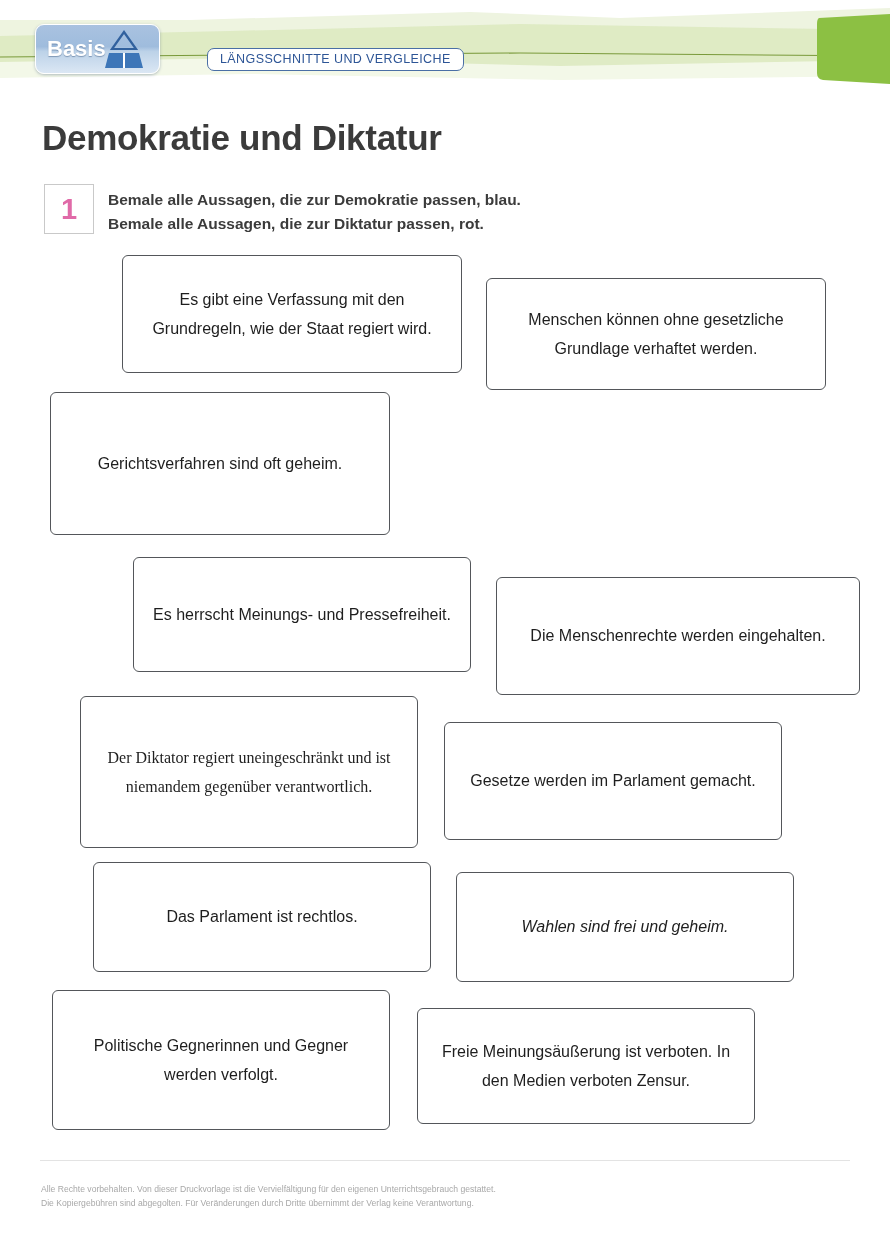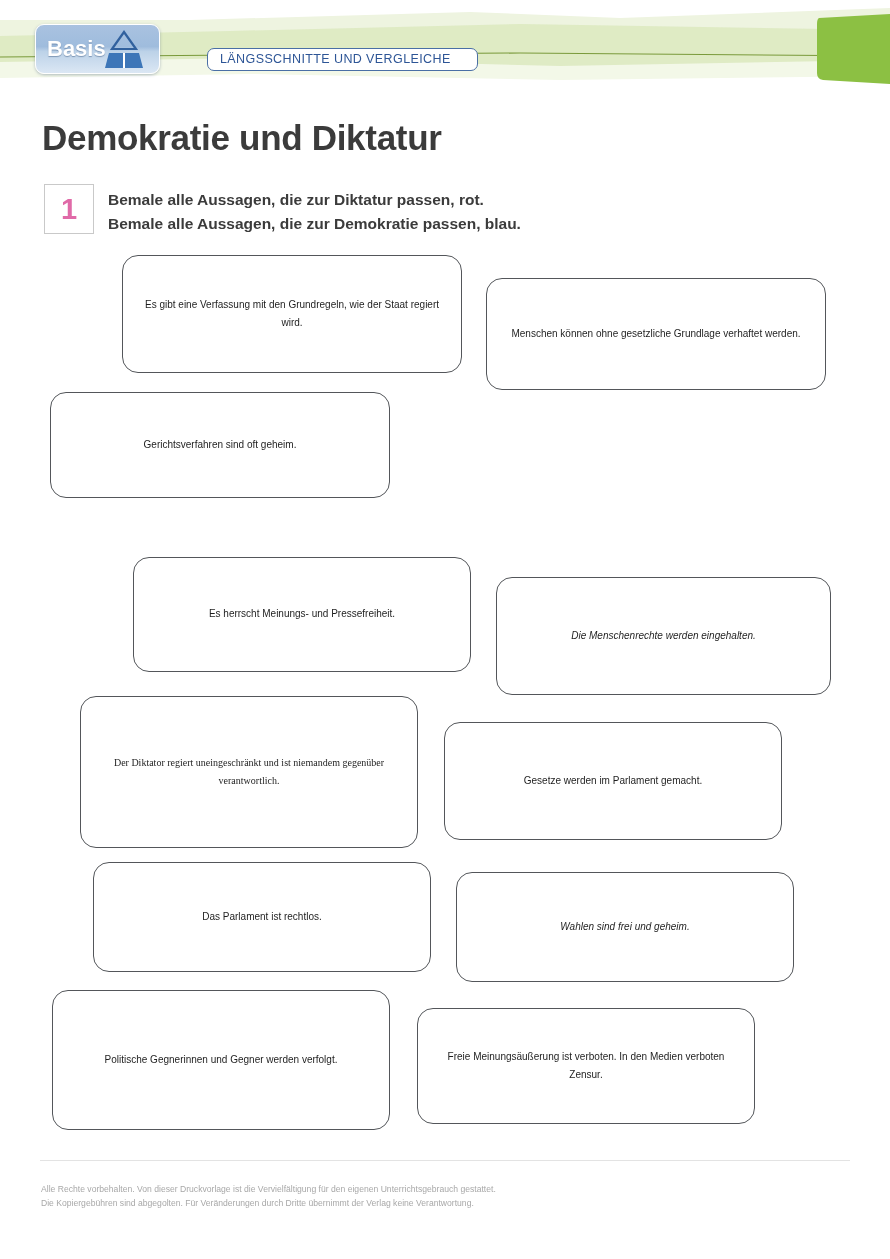--- a/index.html
+++ b/index.html
@@ -46,21 +46,21 @@
   }
   .logo-mark {
     position: absolute;
     right: 9px; top: 5px;
     width: 52px; height: 42px;
   }
 
   .section-tab {
     position: absolute;
     left: 207px; top: 48px;
-    padding: 3px 26px 4px 12px;
+    padding: 3px 12px 4px 12px;
     border: 1.5px solid #4a6fa5;
     border-radius: 7px;
     background: #ffffff;
     color: #2d5596;
     font-size: 12.5px;
     letter-spacing: 0.4px;
     font-family: "Liberation Sans", sans-serif;
     white-space: nowrap;
     z-index: 5;
   }
@@ -102,29 +102,29 @@
 
   
   .cards-layer {
     position: absolute;
     left: 0; top: 0;
     width: 890px; height: 1259px;
   }
   .card {
     position: absolute;
     border: 1.2px solid #53565a;
-    border-radius: 16px;
+    border-radius: 6px;
     background: #ffffff;
     display: flex;
     align-items: center;
     justify-content: center;
     text-align: center;
     padding: 6px 14px;
     color: #1e1e1e;
-    font-size: 10px;
+    font-size: 16px;
     line-height: 1.82;
     font-family: "Liberation Sans", sans-serif;
   }
 
   
   .footer-rule {
     position: absolute;
     left: 40px; top: 1160px;
     width: 810px;
     border-top: 1px solid #e3e3e3;
@@ -171,38 +171,38 @@
 
   <div class="section-tab">LÄNGSSCHNITTE UND VERGLEICHE</div>
 </div>
 
 <div class="page-title">Demokratie und Diktatur</div>
 
 <div class="task-number-box">
   <span class="task-number">1</span>
 </div>
 <div class="task-text">
+  <div>Bemale alle Aussagen, die zur Demokratie passen, blau.</div>
   <div>Bemale alle Aussagen, die zur Diktatur passen, rot.</div>
-  <div>Bemale alle Aussagen, die zur Demokratie passen, blau.</div>
 </div>
 
 <div class="cards-layer" id="cards-layer">
     <div class="card" style="left: 122px; top: 255px; width: 340px; height: 118px;">
       <span>Es gibt eine Verfassung mit den Grundregeln, wie der Staat regiert wird.</span>
     </div>
     <div class="card" style="left: 486px; top: 278px; width: 340px; height: 112px;">
       <span>Menschen können ohne gesetzliche Grundlage verhaftet werden.</span>
     </div>
-    <div class="card" style="left: 50px; top: 392px; width: 340px; height: 106px;">
+    <div class="card" style="left: 50px; top: 392px; width: 340px; height: 143px;">
       <span>Gerichtsverfahren sind oft geheim.</span>
     </div>
     <div class="card" style="left: 133px; top: 557px; width: 338px; height: 115px;">
       <span>Es herrscht Meinungs- und Pressefreiheit.</span>
     </div>
-    <div class="card" style="left: 496px; top: 577px; width: 335px; height: 118px; font-style: italic;">
+    <div class="card" style="left: 496px; top: 577px; width: 364px; height: 118px;">
       <span>Die Menschenrechte werden eingehalten.</span>
     </div>
     <div class="card" style="left: 80px; top: 696px; width: 338px; height: 152px; font-family: Liberation Serif, serif;">
       <span>Der Diktator regiert uneingeschränkt und ist niemandem gegenüber verantwortlich.</span>
     </div>
     <div class="card" style="left: 444px; top: 722px; width: 338px; height: 118px;">
       <span>Gesetze werden im Parlament gemacht.</span>
     </div>
     <div class="card" style="left: 93px; top: 862px; width: 338px; height: 110px;">
       <span>Das Parlament ist rechtlos.</span>

